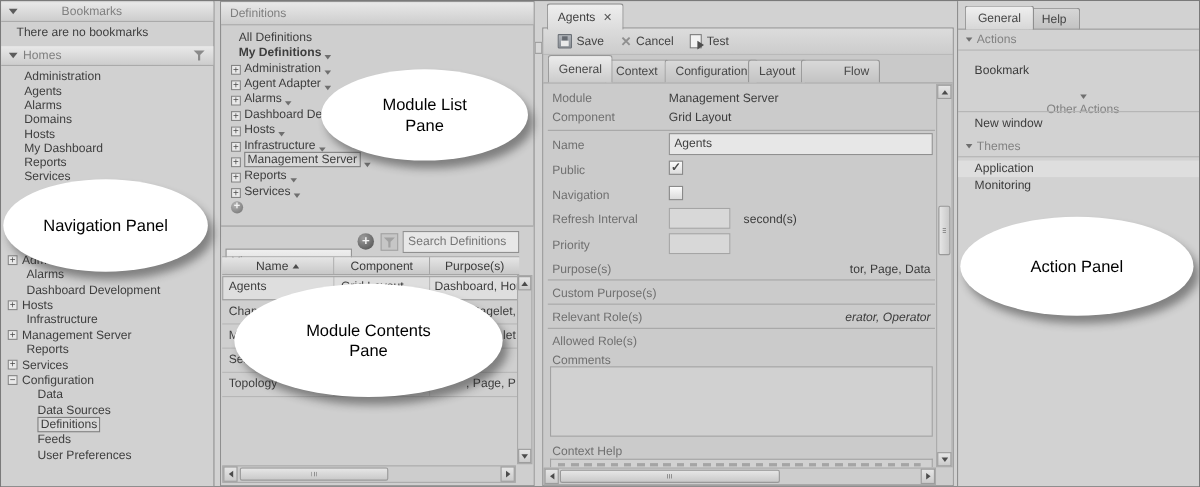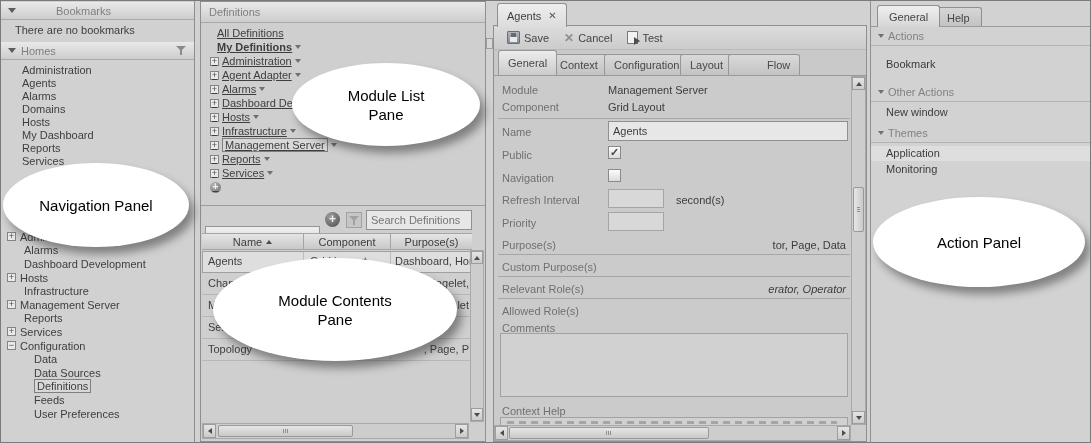--- a/index.html
+++ b/index.html
@@ -33,21 +33,21 @@
   
   .nav-panel{left:0;top:0;width:194px;height:441px;border-right:1px solid #8f8f8f;background:#d1d1d1;}
   .sec-header{height:18px;padding-left:7px;gap:5px;font-size:11px;}
   .nav-item{height:13px;line-height:13px;padding-left:21px;color:#3e3e3e;}
   .tree-row{height:13.6px;display:flex;align-items:center;padding-left:6px;gap:4px;color:#3e3e3e;}
   .tree-row .sp{width:13px;flex:0 0 13px;}
   .tree-row.ind{padding-left:33px;}
   
   .module-pane{left:199px;top:0;width:286px;height:441px;border:1px solid #8f8f8f;background:#cfcfcf;}
   .mod-header{height:21px;padding-left:8px;}
-  .mod-row{height:14px;display:flex;align-items:center;gap:3px;padding-left:5px;text-decoration:underline;}
+  .mod-row{height:14px;display:flex;align-items:flex-end;gap:3px;padding-left:5px;}
   .circle-add{width:15px;height:15px;border-radius:50%;background:radial-gradient(circle at 35% 30%,#9d9d9d,#4b4b4b);color:#f2f2f2;font-size:12px;line-height:14px;text-align:center;font-weight:bold;}
   .views-bar{position:absolute;left:0;top:203px;right:0;bottom:0;border-top:1px solid #9d9d9d;background:#cfcfcf;}
   .dropdown{position:absolute;display:flex;align-items:center;background:linear-gradient(#efefef,#d2d2d2);border:1px solid #969696;padding:0 5px;justify-content:space-between;}
   .th{display:flex;align-items:center;justify-content:center;border-right:1px solid #a5a5a5;background:linear-gradient(#e5e5e5,#c8c8c8);color:#3c3c3c;height:100%;}
   .td{height:100%;line-height:21px;overflow:hidden;white-space:nowrap;border-right:1px solid #bdbdbd;}
   .trow{display:flex;height:22px;border-bottom:1px solid #b7b7b7;}
   .trow.sel{background:#dedede;outline:1px solid #a0a0a0;outline-offset:-1px;}
   
   .doc-tab{left:496px;top:2px;height:24px;z-index:6;display:flex;align-items:center;gap:7px;padding:0 9px;background:linear-gradient(#eeeeee,#dcdcdc);border:1px solid #8f8f8f;border-bottom:none;border-radius:3px 3px 0 0;}
   .edit-pane{left:492px;top:24px;width:374px;height:417px;border:1px solid #8f8f8f;background:#cbcbcb;}
@@ -418,21 +418,21 @@
       </div>
     <div class="ap-rule" style="top:25px;background:#9a9a9a;"></div>
 
     <div class="ap-sec" style="top:29px;">
         <span class="tri tri-down-sm"></span>
         <span>Actions</span>
       </div>
     <div class="ap-rule" style="top:44px;"></div>
     <div class="ap-item" style="top:56px;">Bookmark</div>
 
-    <div class="ap-sec" style="top:85px;">
+    <div class="ap-sec" style="top:85px;flex-direction:column;">
         <span class="tri tri-down-sm"></span>
         <span>Other Actions</span>
       </div>
     <div class="ap-rule" style="top:100px;"></div>
     <div class="ap-item" style="top:104px;">New window</div>
 
     <div class="ap-sec" style="top:126px;">
         <span class="tri tri-down-sm"></span>
         <span>Themes</span>
       </div>

